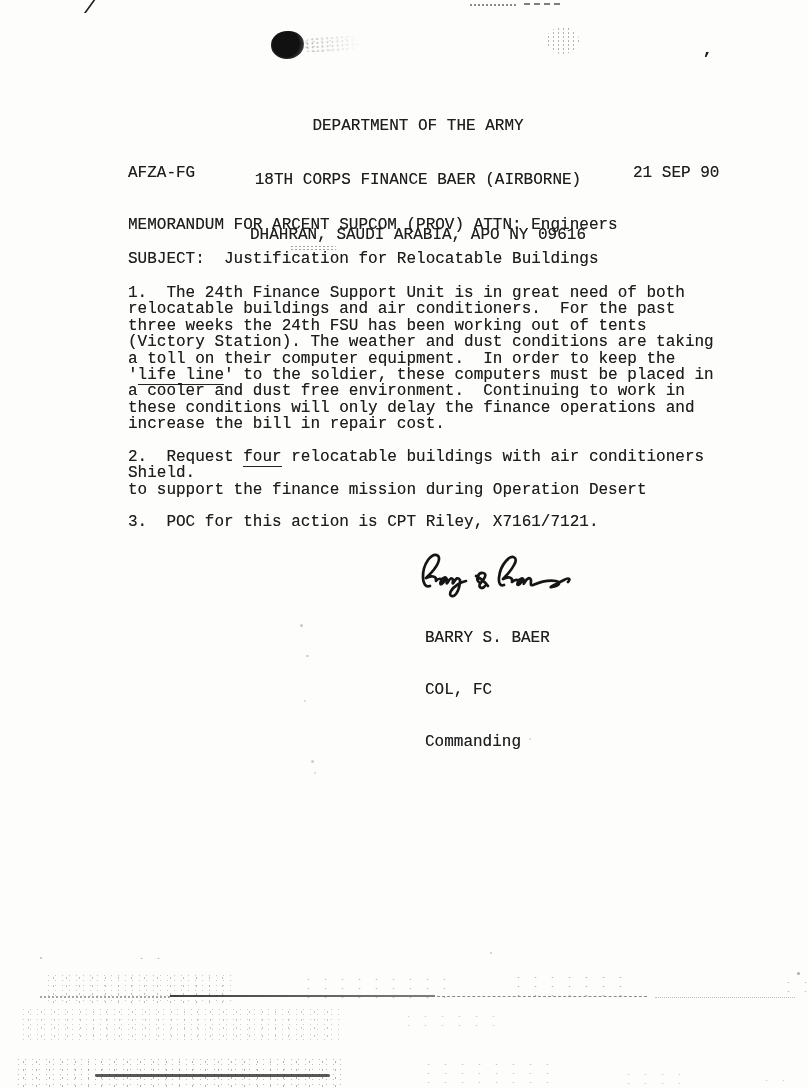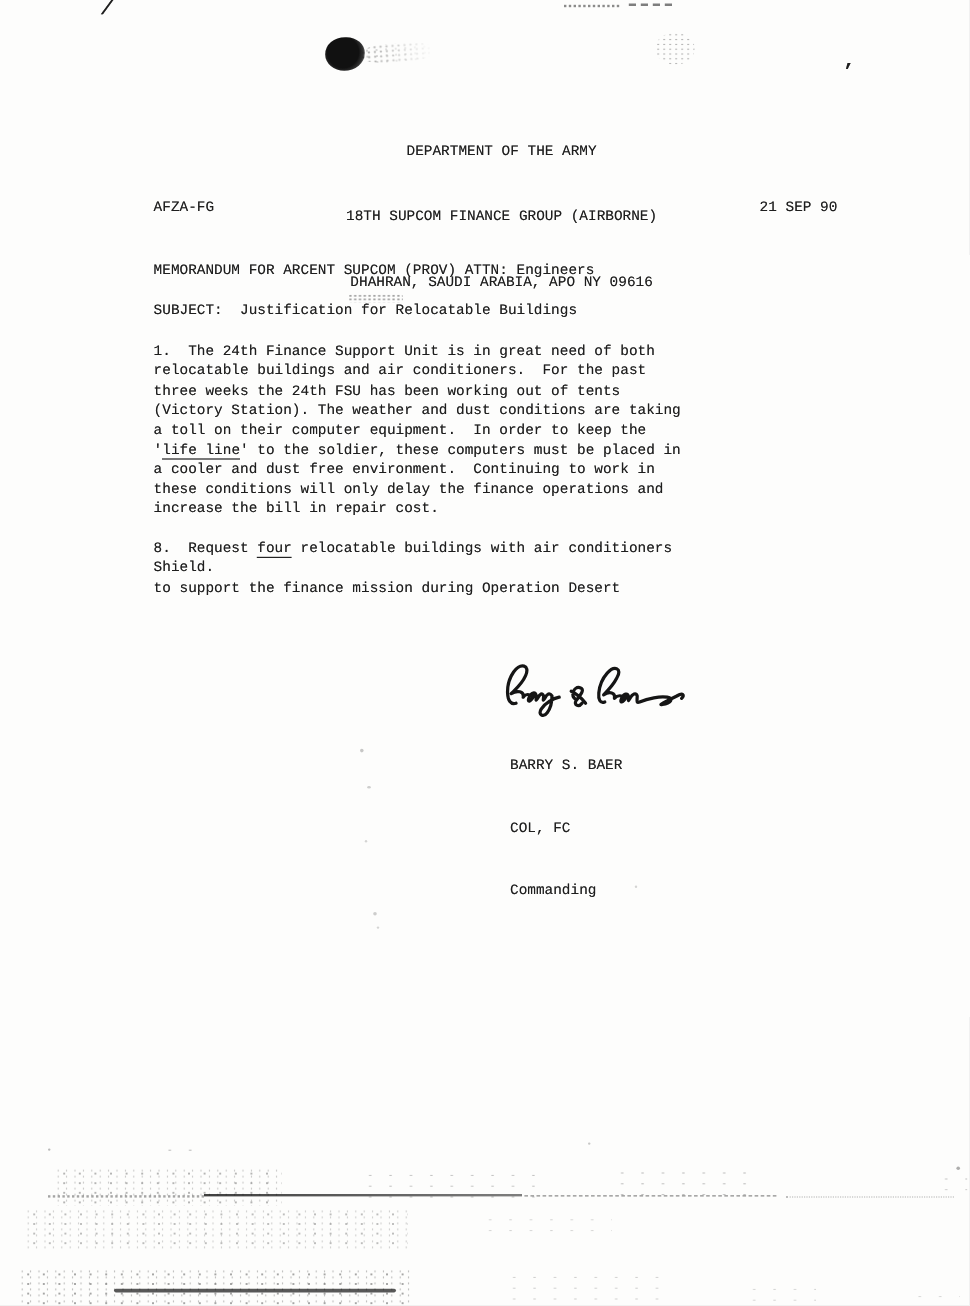--- a/index.html
+++ b/index.html
@@ -6,21 +6,21 @@
   .page{
     position:relative;
     width:808px;height:1088px;
     background:#fdfdfc;
     overflow:hidden;
     font-family:"Liberation Mono","DejaVu Sans Mono",monospace;
     color:#1e1e1e;
   }
   .abs{position:absolute;}
   .txt{
-    font-size:12px;
+    font-size:16px;
     line-height:16.4px;
     white-space:pre;
     letter-spacing:0;
     text-shadow:0 0 .4px rgba(10,10,10,.55);
   }
   .center{text-align:center;}
   .line{white-space:pre;}
   .u{border-bottom:1.6px solid #222;margin-top:48px;}
   
   .seal-blob{
@@ -68,34 +68,35 @@
   <div class="abs slash txt">/</div>
   <div class="abs dash-a"></div>
   <div class="abs dash-b"></div>
   <div class="abs seal-blob"></div>
   <div class="abs seal-trail"></div>
   <div class="abs smudge-ring"></div>
   <div class="abs apos txt">’</div>
 
   <div class="abs txt center" style="left:118px;top:80px;width:600px;line-height:18.3px;">
     <div class="line">DEPARTMENT OF THE ARMY</div>
-    <div class="line">18TH SUPCOM FINANCE GROUP (AIRBORNE)</div>
+    <div class="line">18TH CORPS FINANCE BAER (AIRBORNE)</div>
     <div class="line">DHAHRAN, SAUDI ARABIA, APO NY 09616</div>
   </div>
 
   <div class="abs txt" style="left:128px;top:165px;font-family:Liberation Mono, monospace;">AFZA-FG</div>
   <div class="abs txt" style="left:633px;top:165px;">21 SEP 90</div>
 
   <div class="abs txt" style="left:128px;top:251px;">SUBJECT:  Justification for Relocatable Buildings</div>
 
   <div class="abs txt" style="left:128px;top:217px;">MEMORANDUM FOR ARCENT SUPCOM (PROV) ATTN: Engineers</div>
   <div class="abs subject-smudge"></div>
 
   <div class="abs txt" style="left:128px;top:285px;"><div class="line"><span>1.  The 24th Finance Support Unit is in great need of both</span></div><div class="line"><span>relocatable buildings and air conditioners.  For the past</span></div><div class="line"><span>three weeks the 24th FSU has been working out of tents</span></div><div class="line"><span>(Victory Station). The weather and dust conditions are taking</span></div><div class="line"><span>a toll on their computer equipment.  In order to keep the</span></div><div class="line"><span>'</span><span class="u">life line</span><span>' to the soldier, these computers must be placed in</span></div><div class="line"><span>a cooler and dust free environment.  Continuing to work in</span></div><div class="line"><span>these conditions will only delay the finance operations and</span></div><div class="line"><span>increase the bill in repair cost.</span></div></div>
-  <div class="abs txt" style="left:128px;top:449px;"><div class="line"><span>8.  Request </span><span class="u">four</span><span> relocatable buildings with air conditioners</span></div><div class="line"><span>Shield.</span></div><div class="line"><span>to support the finance mission during Operation Desert</span></div></div>
+  <div class="abs txt" style="left:128px;top:449px;"><div class="line"><span>2.  Request </span><span class="u">four</span><span> relocatable buildings with air conditioners</span></div><div class="line"><span>Shield.</span></div><div class="line"><span>to support the finance mission during Operation Desert</span></div></div>
+  <div class="abs txt" style="left:128px;top:514px;"><div class="line"><span>3.  POC for this action is CPT Riley, X7161/7121.</span></div></div>
 
   <svg class="abs sig-svg" style="left:418px;top:548px;" width="162" height="52" viewBox="0 0 162 52" role="img" aria-label="Barry S Baer handwritten signature">
     <path d="M12,38 C3,41 3,22 10,12 C16,4 24,6 20,15 C17,22 11,27 8,30 C13,27 19,28 18,33 C22,28 24,33 27,32 C24,37 21,38 23,33 C25,29 28,28 29,32 C29,35 28,37 30,34 C32,30 34,29 35,32 C35,35 34,37 36,34 C38,30 40,29 42,32 C42,36 41,42 38,46 C35,50 30,48 33,43 C36,38 43,34 48,33"></path>
     <path d="M62,35 C57,32 60,24 65,25 C70,26 66,31 62,36 C60,39 64,42 67,38 M58,28 C62,30 67,34 70,38"></path>
     <path d="M86,37 C78,40 80,22 88,13 C94,6 101,9 96,17 C93,23 88,28 85,31 C90,28 95,29 94,34 C99,29 101,34 104,33 C101,38 98,38 100,34 C102,30 105,29 106,33 C106,36 105,37 107,34 C109,30 112,29 113,32 C113,36 112,38 115,37 C122,34 132,32 138,33 C144,34 141,38 134,39 C130,40 136,37 146,32 C151,29 153,31 150,34"></path>
   </svg>
 
   <div class="abs txt" style="left:425px;top:596px;line-height:17.2px;">
     <div class="line">BARRY S. BAER</div>
     <div class="line">COL, FC</div>

